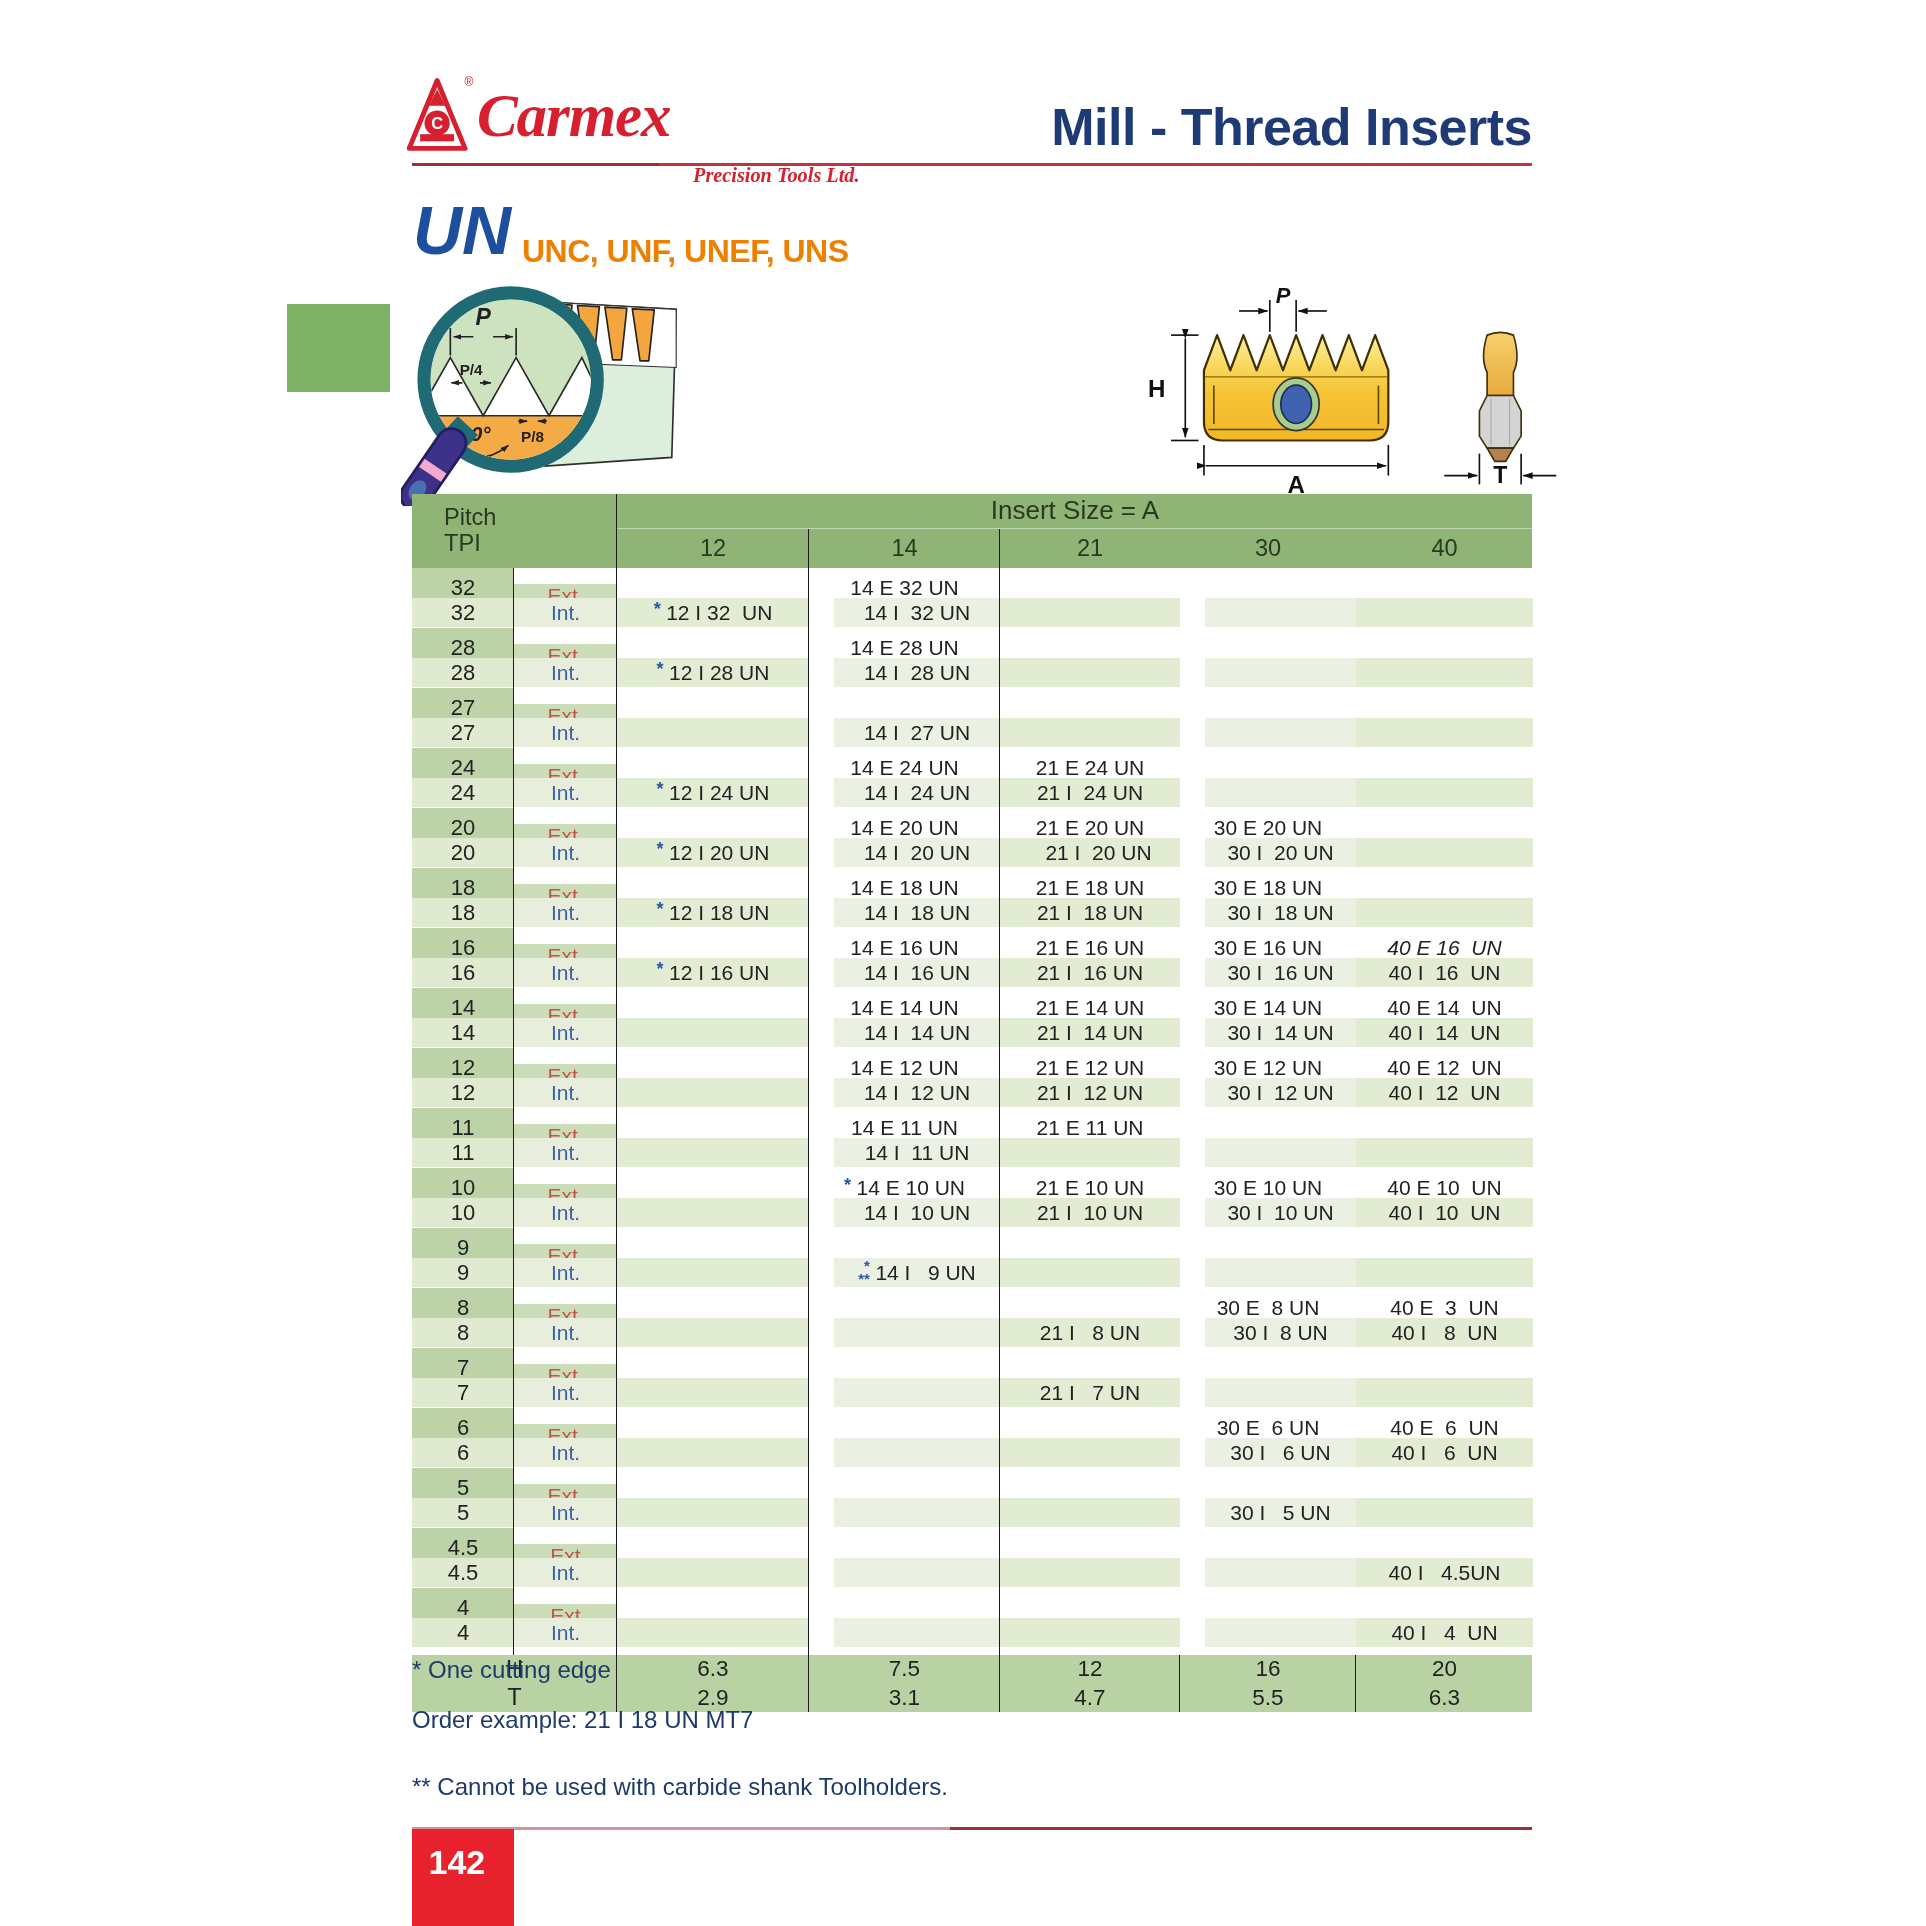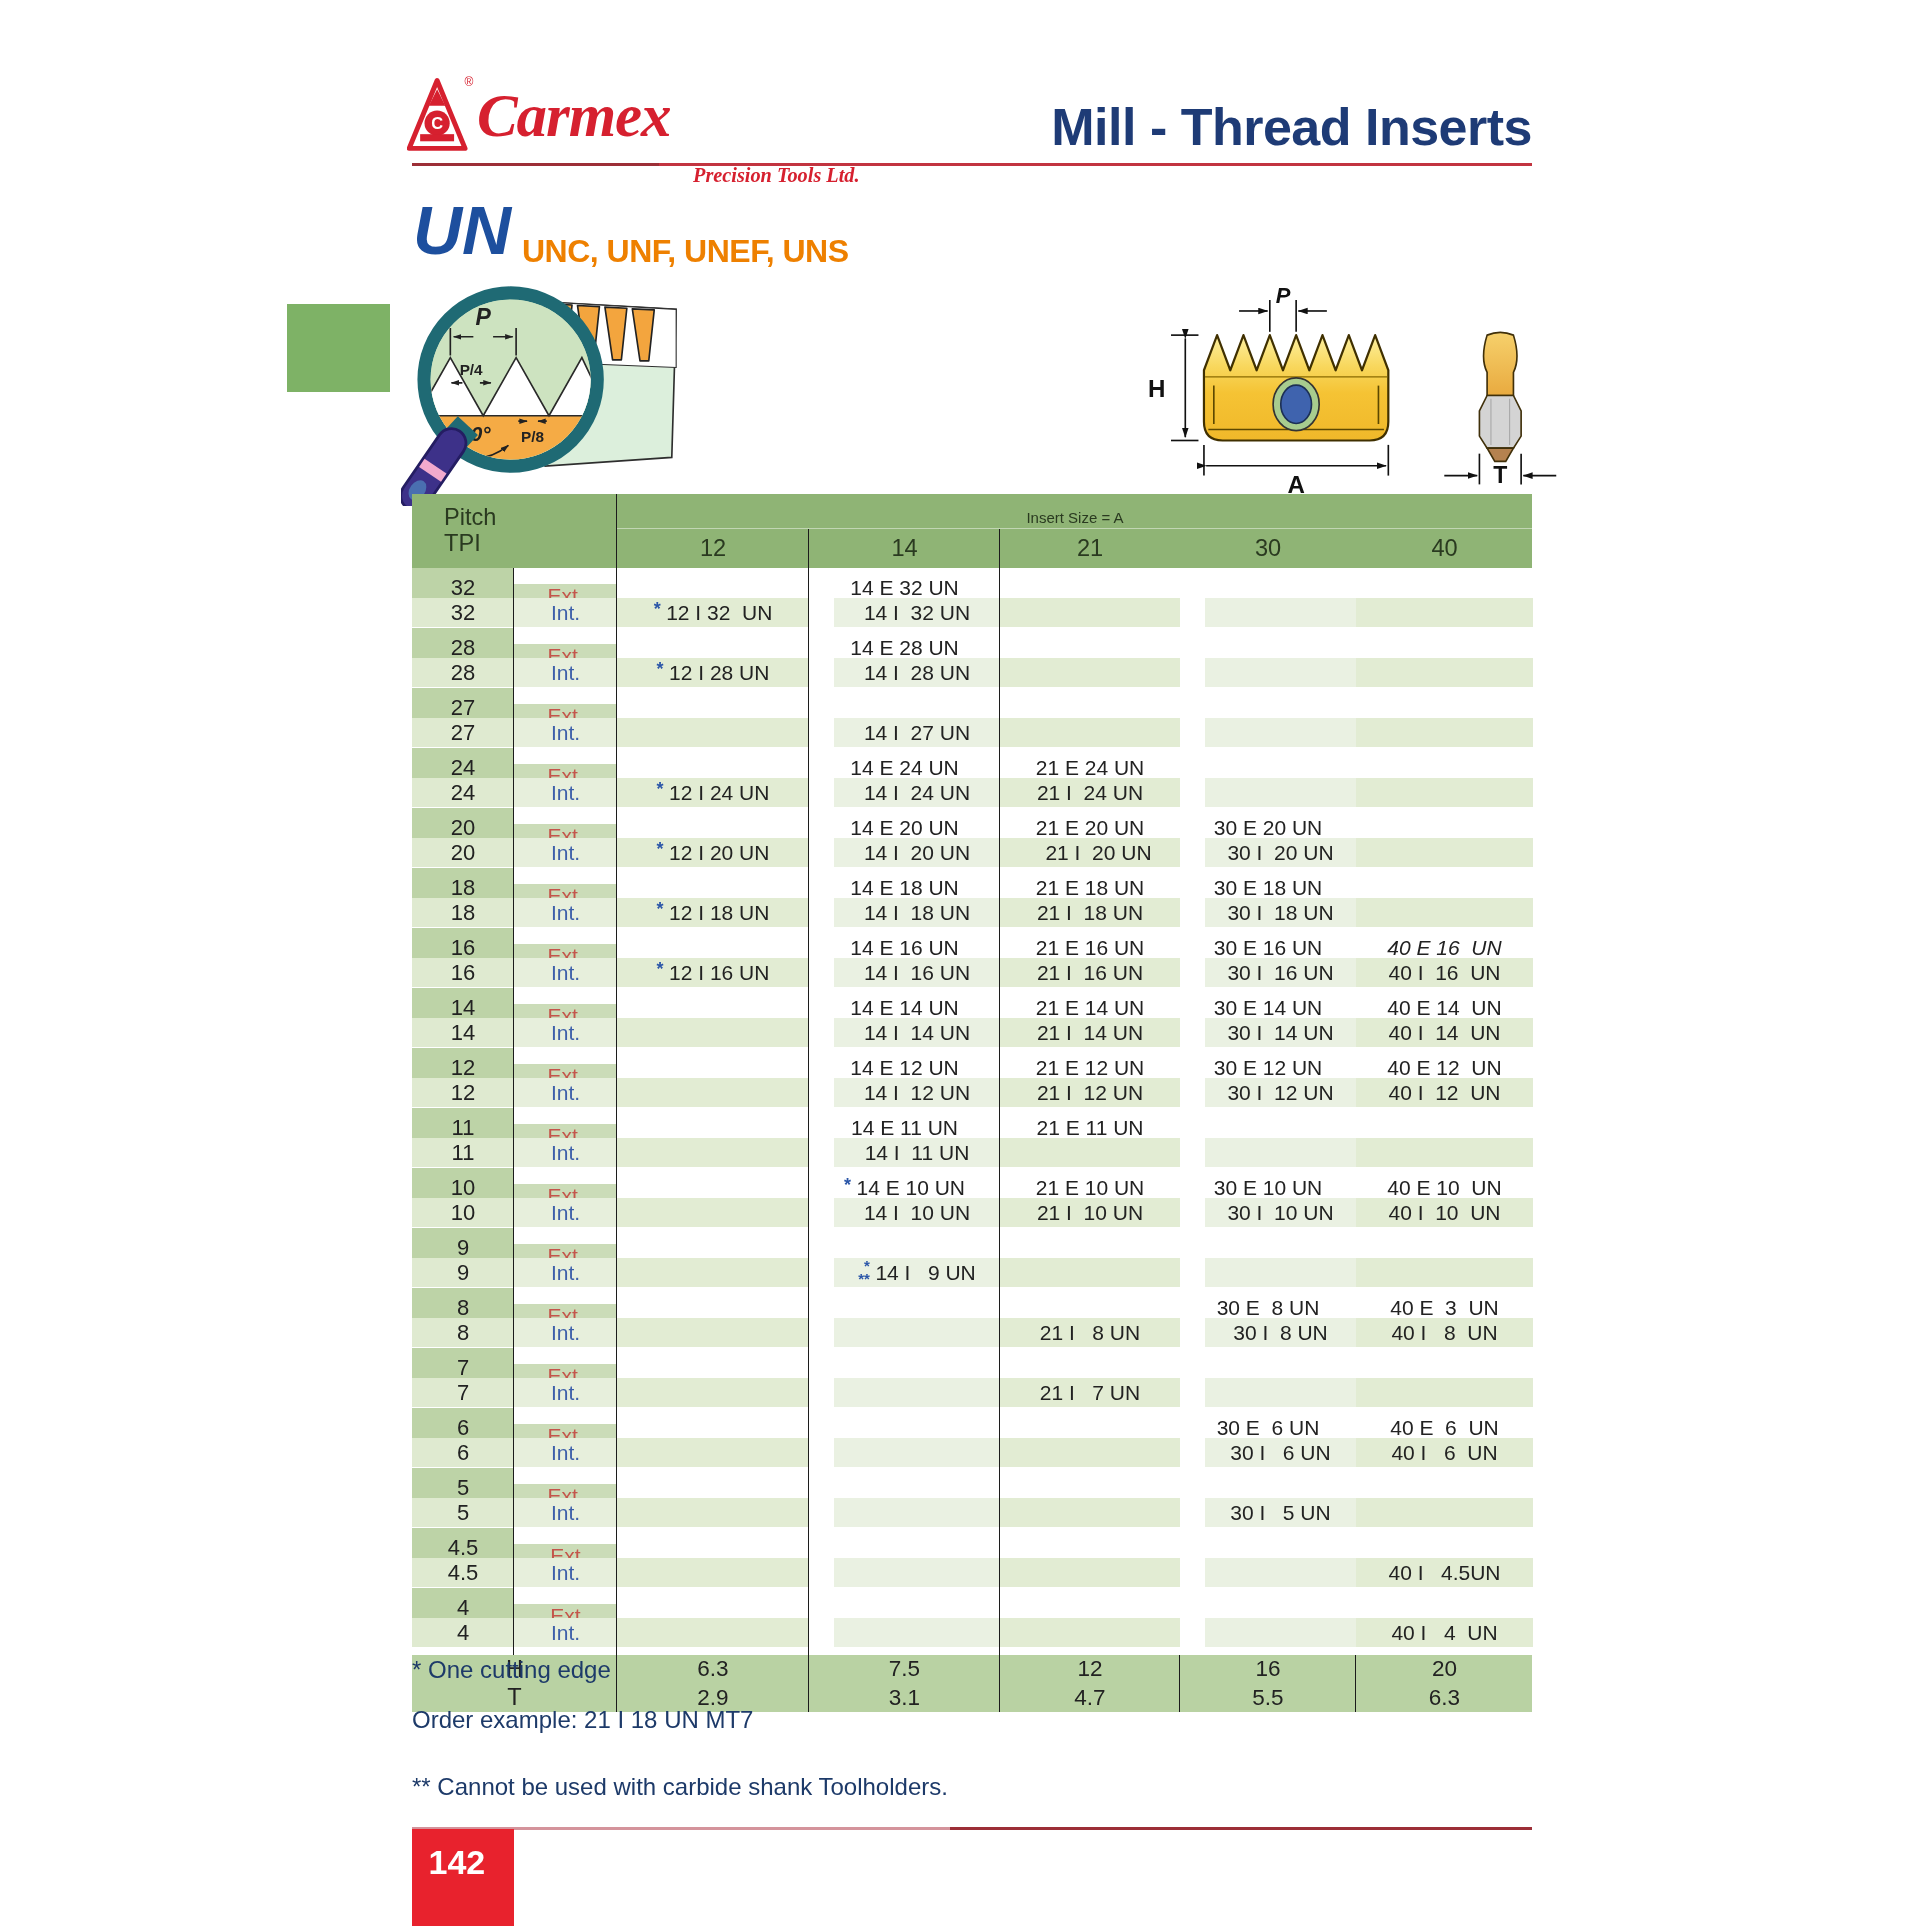--- a/index.html
+++ b/index.html
@@ -19,21 +19,21 @@
   .series { position:absolute; left:413px; top:191px; font-style:italic; font-weight:bold; font-size:68px; color:#1d4f9e; }
   .series-sub { position:absolute; left:522px; top:233px; font-weight:bold; font-size:32px; color:#ee8000; letter-spacing:-0.5px; }
 
   .green-square { position:absolute; left:287px; top:304px; width:103px; height:88px; background:#7eb266; }
 
   
   .table { position:absolute; left:412px; top:494px; width:1120px; height:1218px; }
   .thead { position:absolute; left:0; top:0; width:1120px; height:74px; background:#8fb475; display:grid;
            grid-template-columns:205px 192px 191px 180px 176px 177px; grid-template-rows:35px 38px; }
   .th-pitch { grid-row:1/3; grid-column:1; display:flex; flex-direction:column; justify-content:center; padding-left:32px; color:#2a3a20; font-size:23.6px; line-height:1.1; }
-  .th-size { grid-row:1; grid-column:2/7; display:flex; align-items:flex-end; justify-content:center; padding-bottom:2.2px; font-size:15px; color:#2a3a20; border-bottom:1.1px solid rgba(255,255,255,0.45); }
+  .th-size { grid-row:1; grid-column:2/7; display:flex; align-items:flex-end; justify-content:center; padding-bottom:2.2px; font-size:26px; color:#2a3a20; border-bottom:1.1px solid rgba(255,255,255,0.45); }
   .th-num { grid-row:2; display:flex; align-items:center; justify-content:center; font-size:23.6px; color:#2a3a20; }
 
   .tbody { position:absolute; left:0; top:74px; width:1120px; }
   .trow { display:grid; grid-template-columns:102px 103px 192px 191px 180px 176px 177px; height:30px; border-bottom:1.6px solid #fff; }
   .trow .pc { display:flex; align-items:center; justify-content:center; font-size:22px; color:#222; }
   .trow .tc { display:flex; align-items:center; justify-content:center; font-size:21px; }
   .trow.ext .pc { background:#bdd3a7; }
   .trow.ext .tc { background:#cbdcb8; color:#c4554b;margin-top:16px; }
   .trow.int .pc { background:#dfead0; }
   .trow.int .tc { background:#e7efdc; color:#3d5fa9; }

